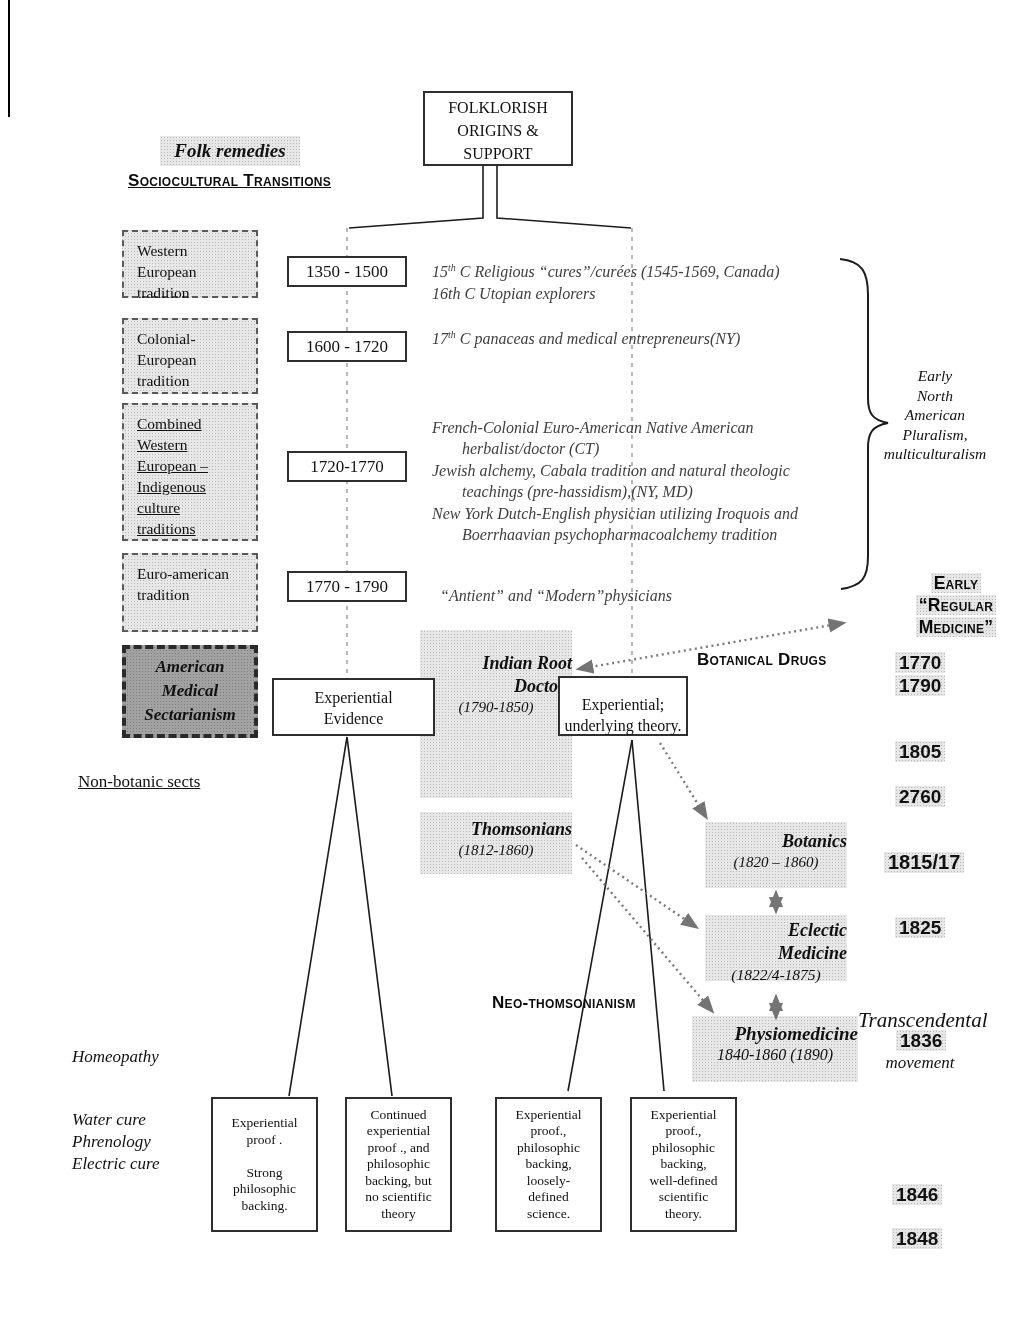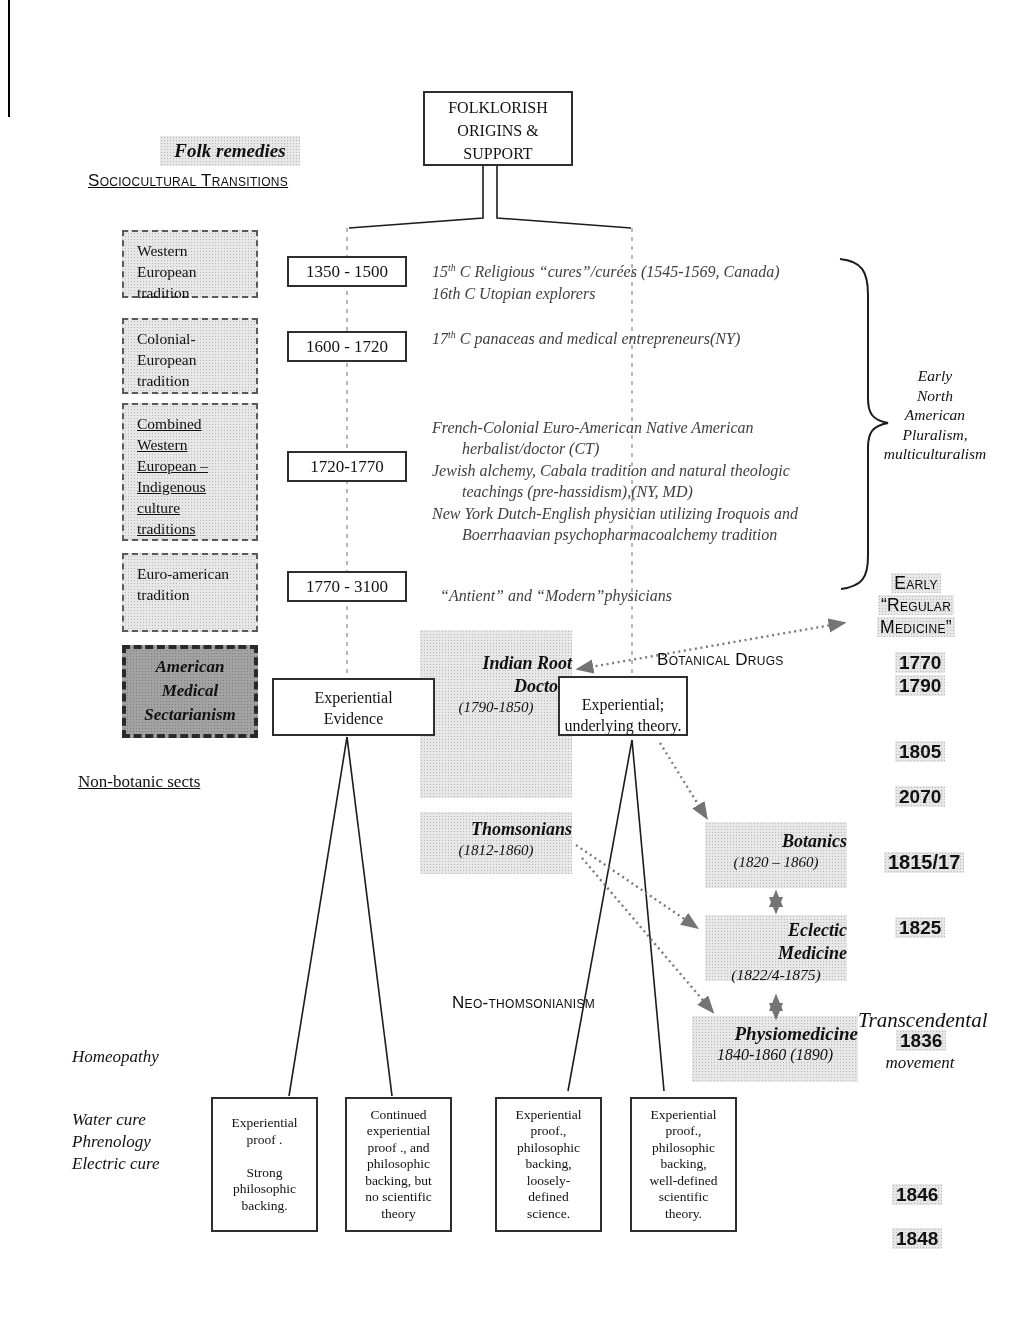--- a/index.html
+++ b/index.html
@@ -7,21 +7,21 @@
           font-family:"Liberation Serif",serif;color:#111;}
   .abs{position:absolute;}
   .preline{white-space:pre-line;}
   .ital{font-style:italic;text-align:right;}
   .bold{font-weight:bold;}
   .ctr{text-align:center;}
   
   .shade{background-color:#e7e7e7;background-image:radial-gradient(circle,#b9b9b9 26%,rgba(0,0,0,0) 30%);background-size:3px 3px;}
   .shade-dark{background-color:#a2a2a2;background-image:radial-gradient(circle,#7e7e7e 26%,rgba(0,0,0,0) 30%);background-size:3px 3px;}
   
-  .scaps{font-family:"Liberation Sans",sans-serif;font-weight:normal;font-variant:small-caps;letter-spacing:.3px;color:#0c0c0c;}
+  .scaps{font-family:"Liberation Sans",sans-serif;font-weight:bold;font-variant:small-caps;letter-spacing:.3px;color:#0c0c0c;margin-left:40px;}
   
   .trad{left:122px;width:136px;border:2px dashed #5a5a5a;box-sizing:border-box;
         font-size:15.5px;line-height:21px;padding:8px 4px 4px 13px;}
   .datebox{left:287px;width:120px;height:31px;border:2px solid #2e2e2e;background:#fff;box-sizing:border-box;
            font-size:17px;line-height:27px;text-align:center;z-index:3;}
   .ann{font-style:italic;font-size:16px;color:#404040;}
   .ann .ind{padding-left:30px;}
   .nodebox{border:2px solid #2e2e2e;background:#fff;box-sizing:border-box;text-align:center;z-index:3;
            font-size:16px;line-height:21px;}
   .panel{z-index:0;}
@@ -101,21 +101,21 @@
 traditions</span></div>
   <div class="abs trad shade preline z2" style="top:553px;height:79px;"><span>Euro-american
 tradition</span></div>
   <div class="abs trad shade-dark preline ctr bold ital z2" style="top:645px;height:93px;border:4px dashed #2a2a2a;font-size:17px;line-height:24px;padding:6px 2px 2px 2px;"><span>American
 Medical
 Sectarianism</span></div>
 
   <div class="abs datebox" style="top:256px;"><span>1350 - 1500</span></div>
   <div class="abs datebox" style="top:331px;"><span>1600 - 1720</span></div>
   <div class="abs datebox" style="top:451px;"><span>1720-1770</span></div>
-  <div class="abs datebox" style="top:571px;"><span>1770 - 3100</span></div>
+  <div class="abs datebox" style="top:571px;"><span>1770 - 1790</span></div>
 
   <div class="abs ann z2" style="left:432px;top:262px;">
     <span>15</span><sup>th</sup><span> C Religious “cures”/curées (1545-1569, Canada)</span>
   </div>
   <div class="abs ann z2" style="left:432px;top:285px;">
     <span>16th C Utopian explorers</span>
   </div>
   <div class="abs ann z2" style="left:432px;top:329px;">
     <span>17</span><sup>th</sup><span> C panaceas and medical entrepreneurs(NY)</span>
   </div>
@@ -139,21 +139,21 @@
 
   <div class="abs scaps ctr z2" style="left:848px;top:572px;width:136px;font-size:17.5px;line-height:22px;">
     <span class="shade" style="padding:0 3px;">Early</span><br>
     <span class="shade" style="padding:0 3px;">“Regular</span><br>
     <span class="shade" style="padding:0 3px;">Medicine”</span>
   </div>
 
   <div class="abs yearlbl shade" style="left:895px;top:652px;"><span>1770</span></div>
   <div class="abs yearlbl shade" style="left:895px;top:675px;"><span>1790</span></div>
   <div class="abs yearlbl shade" style="left:895px;top:741px;"><span>1805</span></div>
-  <div class="abs yearlbl shade" style="left:895px;top:786px;"><span>2070</span></div>
+  <div class="abs yearlbl shade" style="left:895px;top:786px;"><span>2760</span></div>
   <div class="abs yearlbl shade" style="left:884px;top:852px;font-size:20px;"><span>1815/17</span></div>
   <div class="abs yearlbl shade" style="left:895px;top:917px;"><span>1825</span></div>
   <div class="abs yearlbl shade" style="left:892px;top:1184px;"><span>1846</span></div>
   <div class="abs yearlbl shade" style="left:892px;top:1228px;"><span>1848</span></div>
 
   <div class="abs shade panel" style="left:420px;top:630px;width:152px;height:168px;padding-top:22px;box-sizing:border-box;">
     <div class="ptitle preline">Indian Root
 Doctors</div>
     <div class="pdates">(1790-1850)</div>
   </div>

